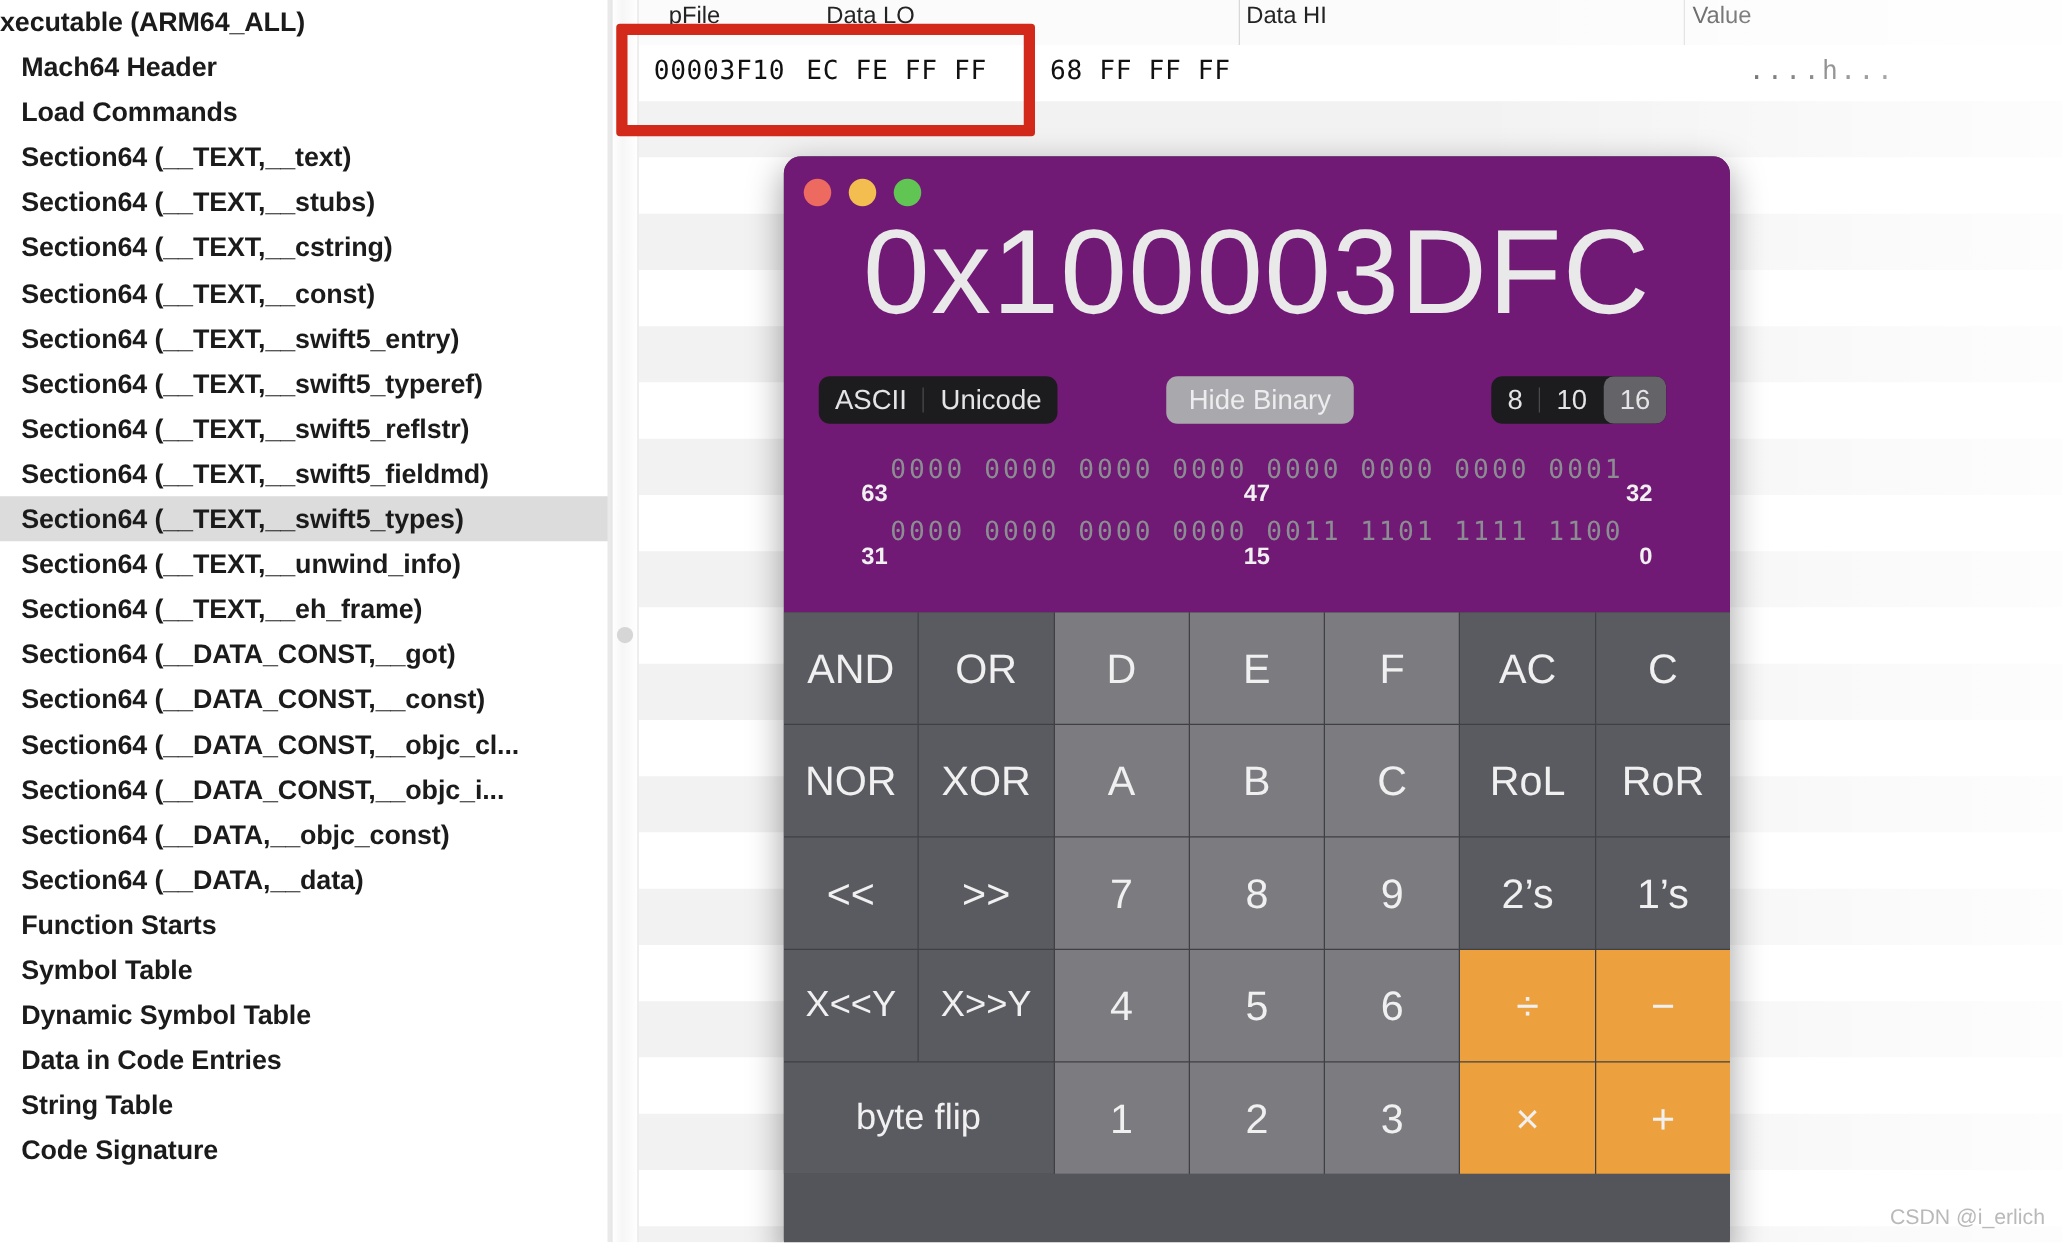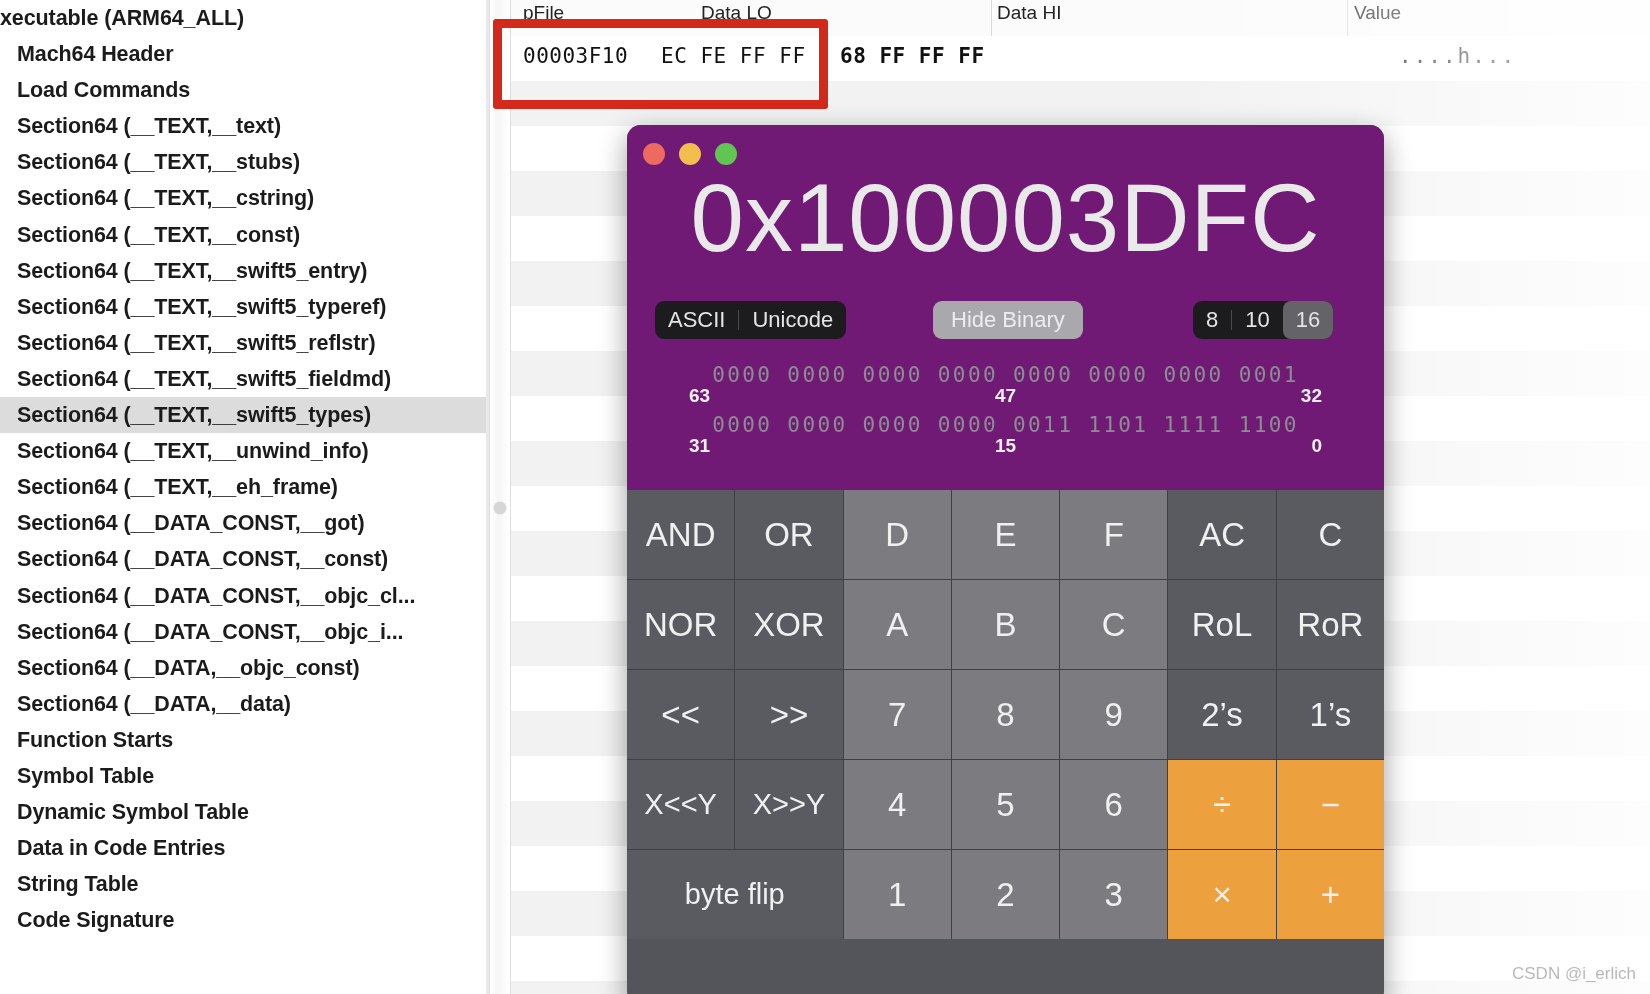--- a/index.html
+++ b/index.html
@@ -350,30 +350,30 @@
   </div>
 
   <div class="splitter">
     <div class="splitter-handle"></div>
   </div>
 
   <div class="hexpane">
     <div class="hex-header" id="hex-header">
         <div class="hsep" style="left: 480px;"></div>
         <div class="hsep" style="left: 836px;"></div>
-        <div class="hcell" style="left: 12px;">pFile</div>
-        <div class="hcell" style="left: 150px; margin-left: 40px;">Data LO</div>
+        <div class="hcell" style="left: 24px;">pFile</div>
+        <div class="hcell" style="left: 150px;">Data LO</div>
         <div class="hcell" style="left: 486px; text-align: right;">Data HI</div>
         <div class="hcell" style="left: 843px;">Value</div>
       </div>
     <div class="hex-rows" id="hex-rows">
         <div class="hex-row odd">
           <div class="rcell" style="left: 12px;">00003F10</div>
-          <div class="rcell" style="left: 150px;">EC FE FF FF</div>
-          <div class="rcell" style="left: 329px; font-weight: bold;">68 FF FF FF</div>
+          <div class="rcell" style="left: 134px;">EC FE FF FF</div>
+          <div class="rcell" style="left: 329px;">68 FF FF FF</div>
           <div class="vcell" style="left: 888px;">....h...</div>
         </div>
         <div class="hex-row even"></div>
         <div class="hex-row odd"></div>
         <div class="hex-row even"></div>
         <div class="hex-row odd"></div>
         <div class="hex-row even"></div>
         <div class="hex-row odd"></div>
         <div class="hex-row even"></div>
         <div class="hex-row odd"></div>

